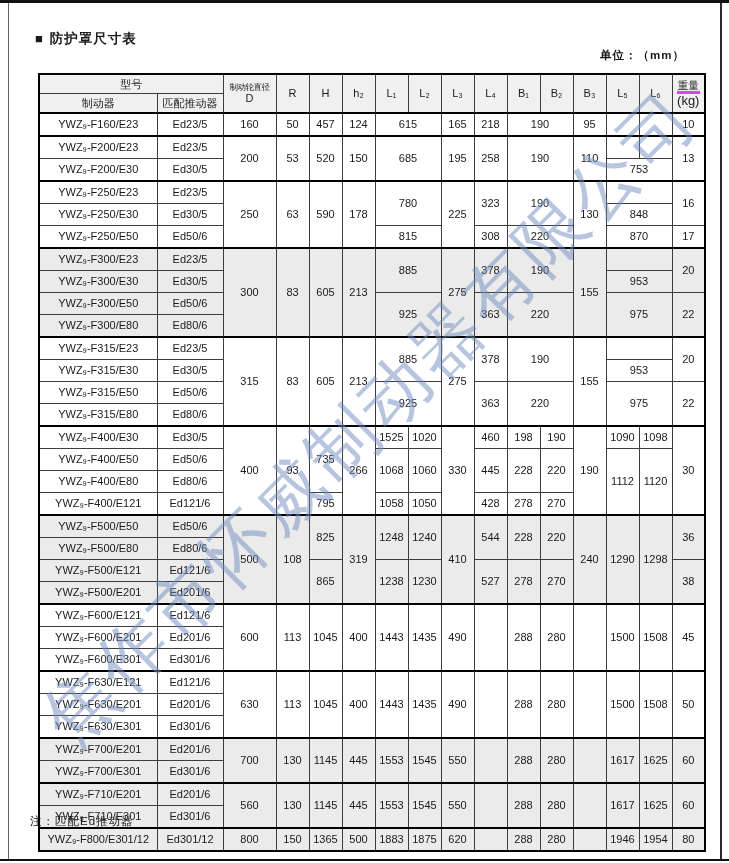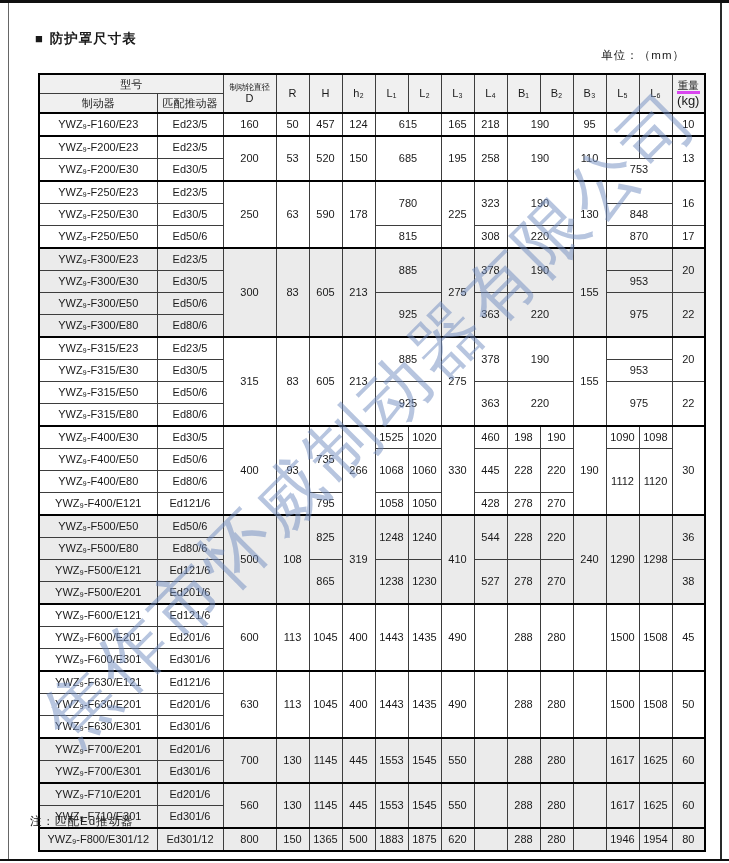--- a/index.html
+++ b/index.html
@@ -9,21 +9,21 @@
     -webkit-font-smoothing:antialiased;
   }
   
   .frame-top{position:absolute;left:0;top:0;width:729px;height:3px;background:#101010;}
   .frame-bottom{position:absolute;left:0;top:859px;width:729px;height:2px;background:#101010;}
   .frame-left{position:absolute;left:8px;top:3px;width:1px;height:856px;background:#666;}
   .frame-right{position:absolute;left:720px;top:3px;width:2px;height:856px;background:#2a2a2a;}
 
   .page-title{position:absolute;left:35px;top:30px;font-size:13.5px;font-weight:bold;letter-spacing:1px;font-family:Liberation Serif, serif;}
   .page-title .bullet{font-size:13px;margin-right:6px;}
-  .units{position:absolute;right:44px;top:48px;font-size:11.5px;letter-spacing:1px;}
+  .units{position:absolute;right:44px;top:48px;font-size:11.5px;letter-spacing:1px;font-weight:bold;}
   .footnote{position:absolute;left:30px;top:814px;font-size:11.5px;letter-spacing:1px;}
 
   table.size{
     position:absolute;left:38px;top:73px;border-collapse:collapse;table-layout:fixed;
     border:2px solid #000;
   }
   table.size td{
     border:1px solid #3d3d3d;text-align:center;vertical-align:middle;
     padding:0;font-size:11px;line-height:1.15;height:21px;background:#fff;
     overflow:hidden;white-space:nowrap;

